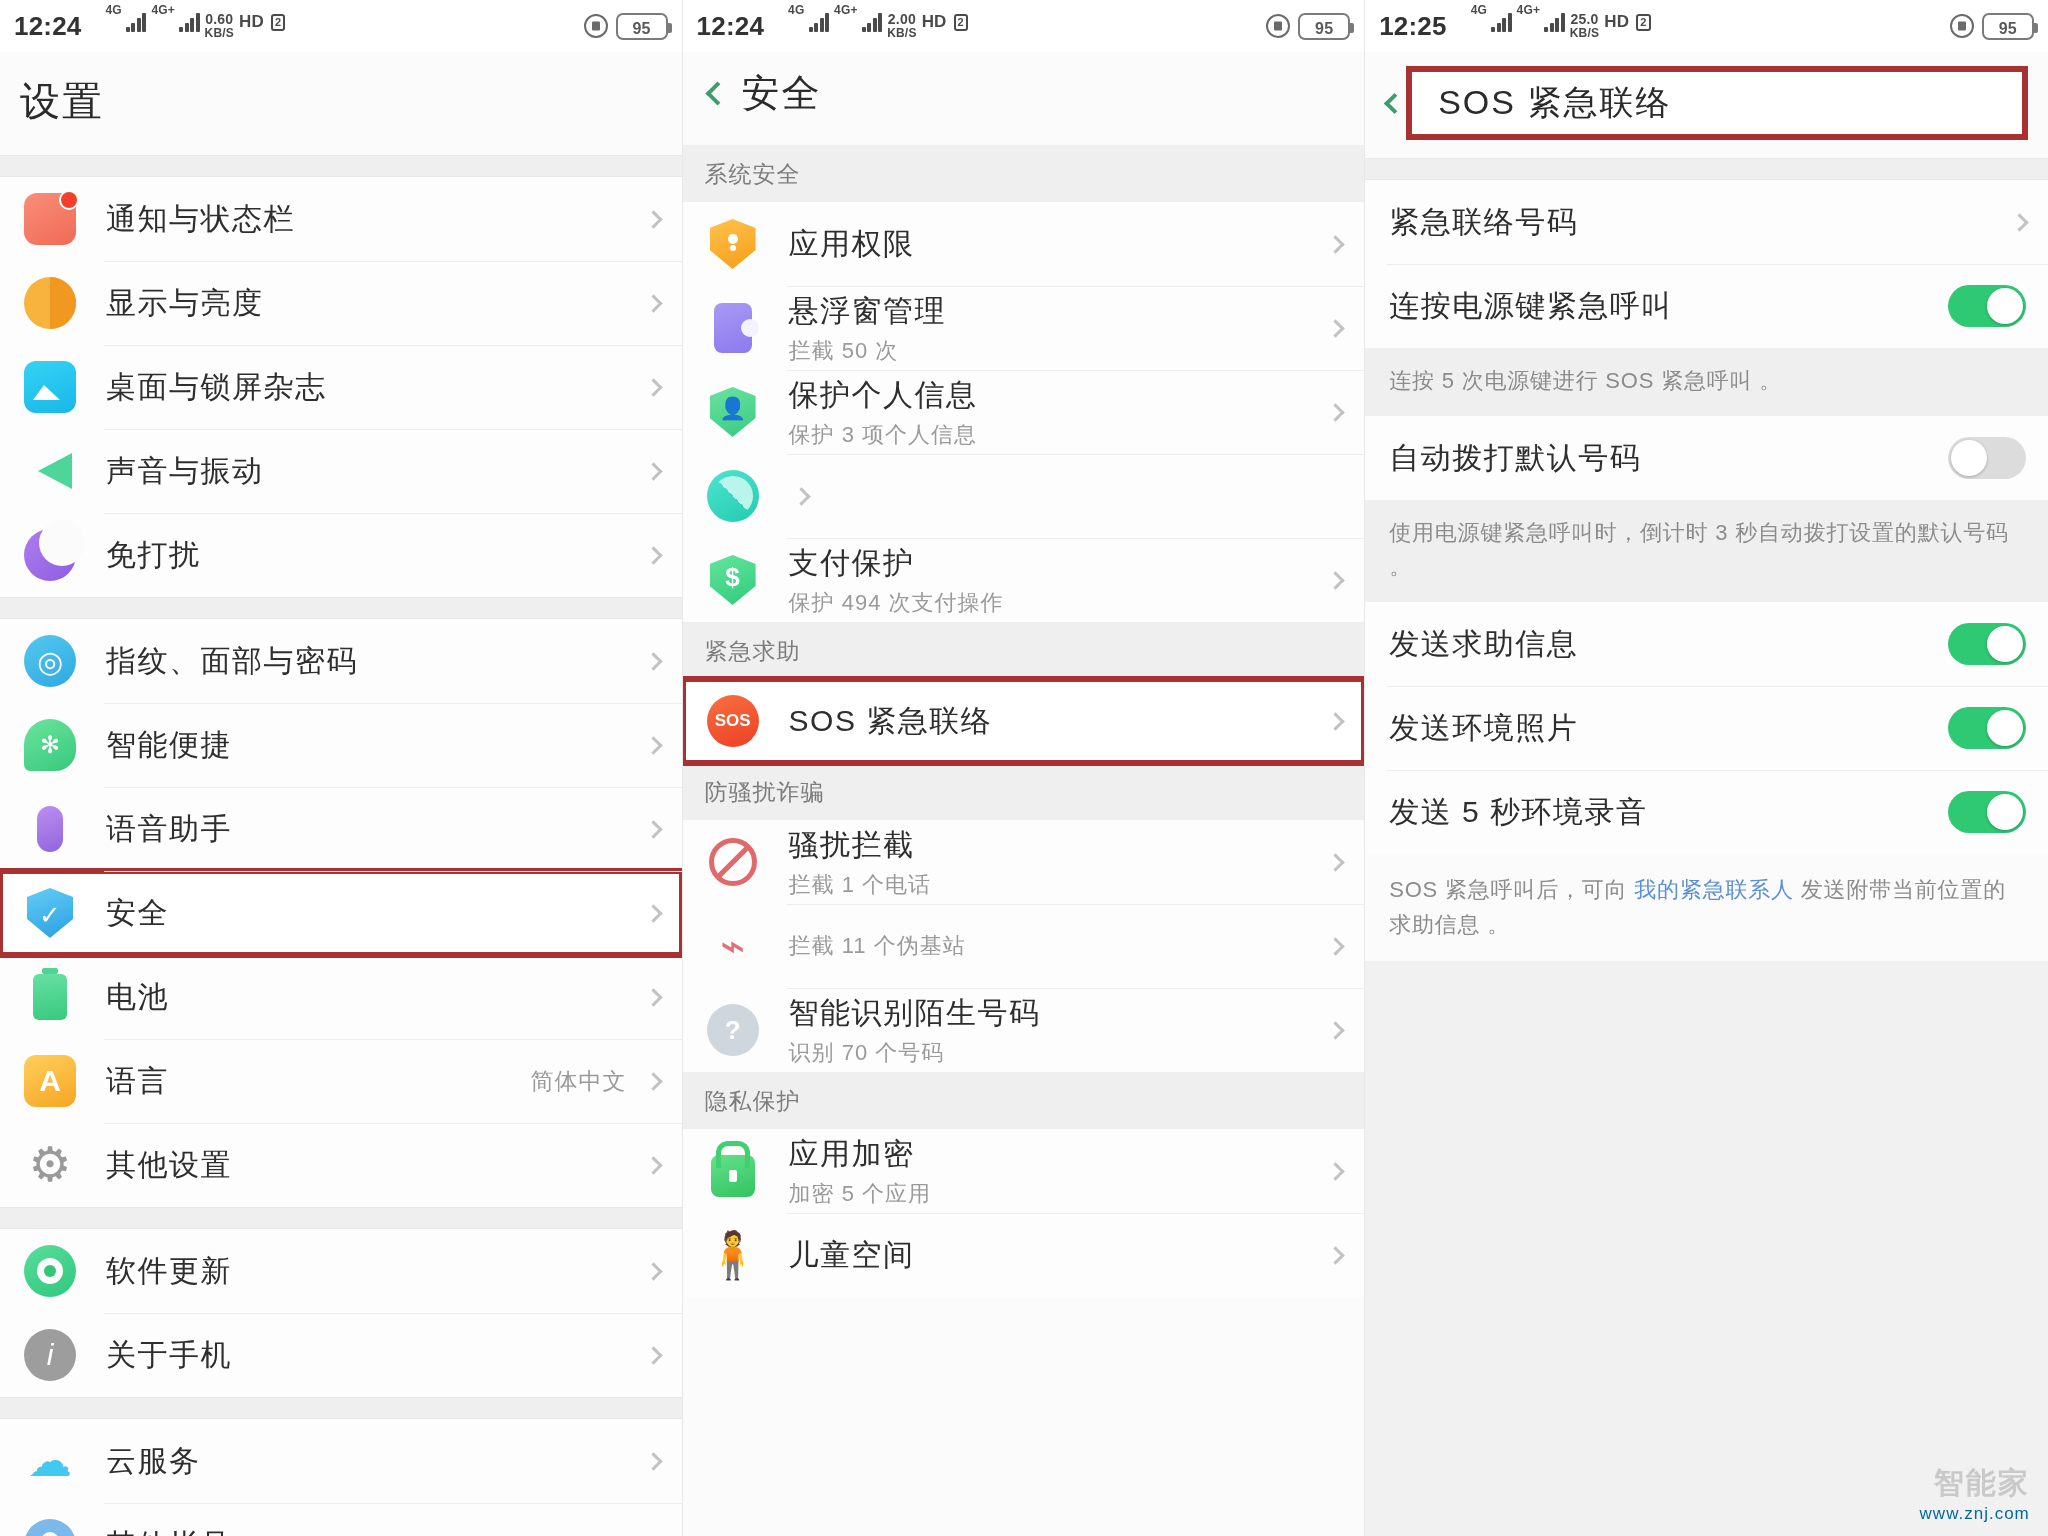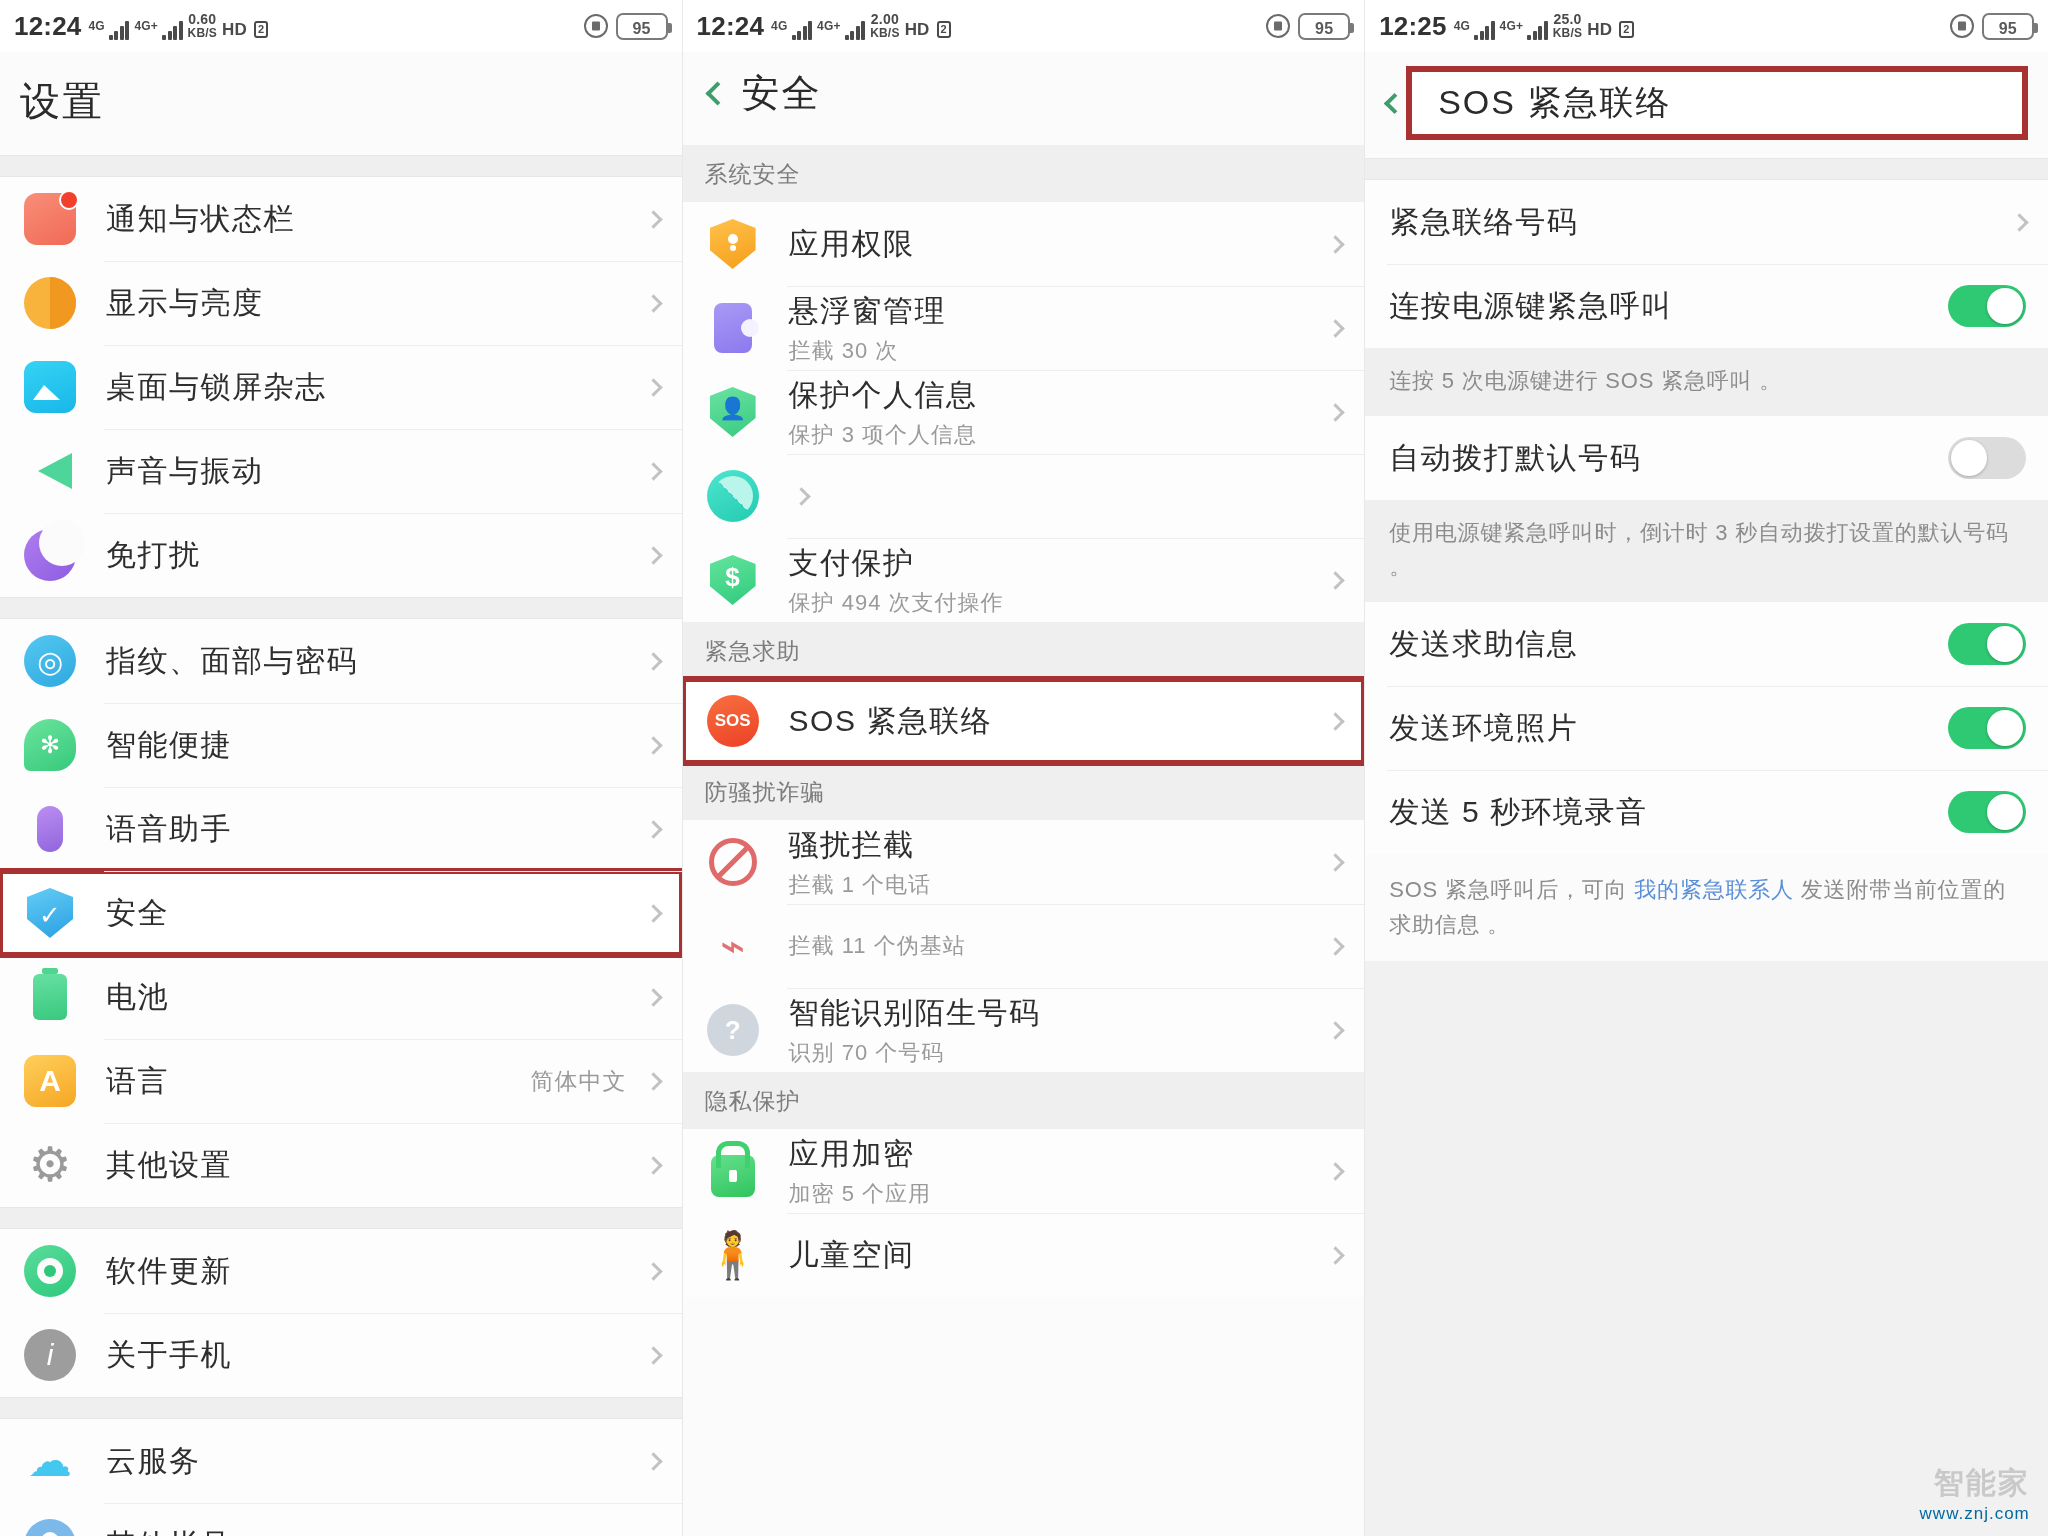--- a/index.html
+++ b/index.html
@@ -23,21 +23,21 @@
   .statusbar {
     height: 52px;
     display: flex; align-items: center;
     padding: 0 14px 0 14px;
     background: #ffffff;
     font-size: 25px; color: #3a3a3a;
     font-weight: 600;
     letter-spacing: .2px;
   }
   .sb-time { font-size: 26px; font-weight: 600; color: #333; }
-  .sb-icons { display: flex; align-items: flex-end; gap: 5px; margin-left: 7px; }
+  .sb-icons { display: flex; align-items: flex-start; gap: 5px; margin-left: 24px; }
   .sig { display: flex; align-items: flex-end; gap: 1.5px; height: 20px; position: relative; }
   .sig i { display:block; width: 4px; background: #4a4a4a; border-radius: 1px; }
   .sig i:nth-child(1){ height: 5px; } .sig i:nth-child(2){ height: 9px; }
   .sig i:nth-child(3){ height: 14px; } .sig i:nth-child(4){ height: 19px; }
   .gtag { font-size: 12px; font-weight: 700; color:#4a4a4a; line-height: 1;
           position: relative; top: -8px; margin-right: -1px; }
   .kbs { font-size: 12px; line-height: 1.05; color:#4a4a4a; font-weight:600; text-align:center; }
   .kbs b { display:block; font-size: 14px; font-weight:600; }
   .hd { font-size: 17px; font-weight: 800; color:#4a4a4a; display:flex; align-items:center; gap:7px;}
   .hd span.box { border:2px solid #4a4a4a; border-radius:3px; font-size:11px; padding:0 2px; line-height:13px;}
@@ -470,21 +470,21 @@
             <span class="row-title">应用权限</span>
           </span>
         <span class="chev"></span>
       </div>
       <div class="row">
         <span class="row-icon">
             <span class="ic-float"></span>
           </span>
         <span class="row-text">
           <span class="row-title">悬浮窗管理</span>
-          <span class="row-sub">拦截 30 次</span>
+          <span class="row-sub">拦截 50 次</span>
         </span>
         <span class="chev"></span>
       </div>
       <div class="row">
         <span class="row-icon">
             <span class="ic-priv"></span>
           </span>
         <span class="row-text">
           <span class="row-title">保护个人信息</span>
           <span class="row-sub">保护 3 项个人信息</span>

